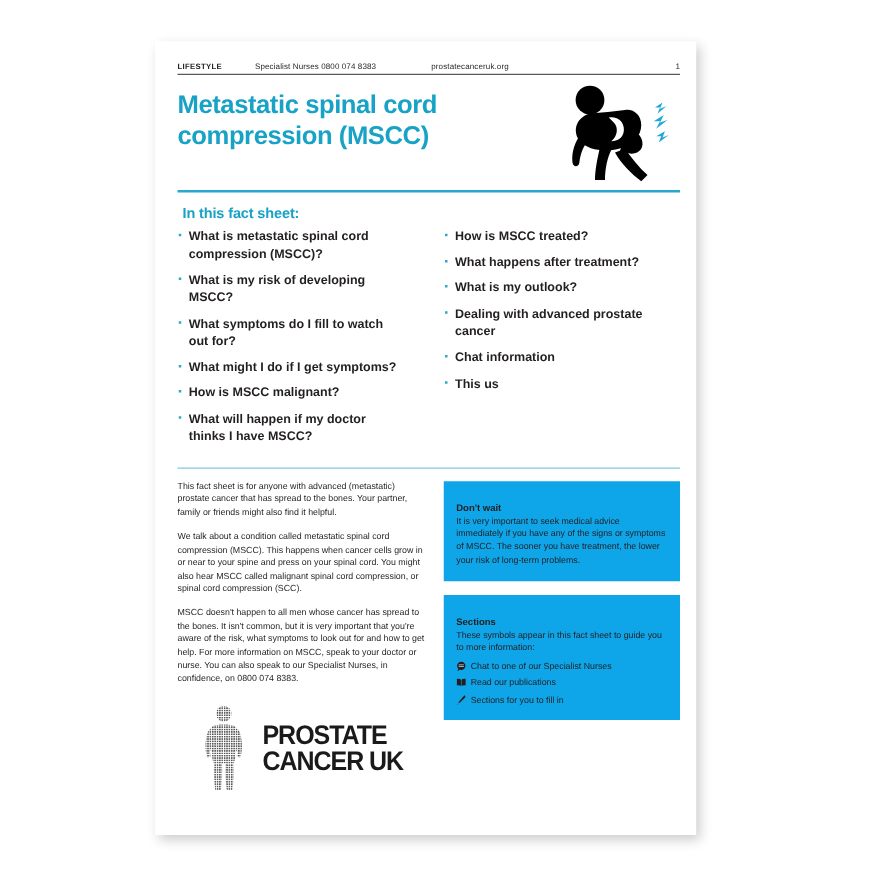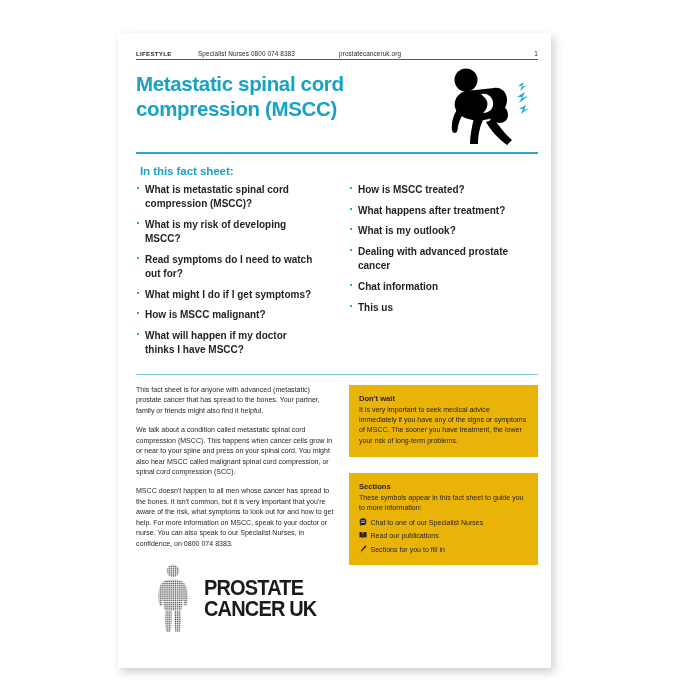--- a/index.html
+++ b/index.html
@@ -17,21 +17,21 @@
   #stage {
     position: relative;
     width: 700px;
     height: 700px;
     background: #ffffff;
   }
 
   
   #page {
     position: absolute;
-    left: 118px;
+    left: 124px;
     top: 33px;
     width: 433px;
     height: 635px;
     background: #ffffff;
     box-shadow: 3px 4px 9px rgba(0,0,0,0.20);
   }
 
   .page-inner {
     position: absolute;
     left: 18px;
@@ -162,23 +162,23 @@
   }
   .body-p {
     font-size: 7.05px;
     line-height: 1.48;
     color: #231f20;
     margin: 0 0 9px 0;
   }
 
   
   .infobox {
-    background: #eab308;
-    padding: 9px 10px 11px 10px;
-    margin-bottom: 16px;
+    background: #0ea5e9;
+    padding: 17px 10px 11px 10px;
+    margin-bottom: 11px;
   }
   .infobox h3 {
     margin: 0 0 2px 0;
     font-size: 7.6px;
     font-weight: bold;
     color: #231f20;
   }
   .infobox p {
     margin: 0;
     font-size: 7.05px;
@@ -270,21 +270,21 @@
         </svg>
       </div>
       <div class="rule-cyan-thick"></div>
 
       <div class="fs-heading">In this fact sheet:</div>
 
       <div class="toc">
         <div class="toc-col left">
           <div class="toc-item">What is metastatic spinal cord compression (MSCC)?</div>
           <div class="toc-item">What is my risk of developing MSCC?</div>
-          <div class="toc-item">Read symptoms do I need to watch out for?</div>
+          <div class="toc-item">What symptoms do I fill to watch out for?</div>
           <div class="toc-item">What might I do if I get symptoms?</div>
           <div class="toc-item">How is MSCC malignant?</div>
           <div class="toc-item">What will happen if my doctor thinks I have MSCC?</div>
         </div>
         <div class="toc-col right">
           <div class="toc-item">How is MSCC treated?</div>
           <div class="toc-item">What happens after treatment?</div>
           <div class="toc-item">What is my outlook?</div>
           <div class="toc-item">Dealing with advanced prostate cancer</div>
           <div class="toc-item">Chat information</div>

